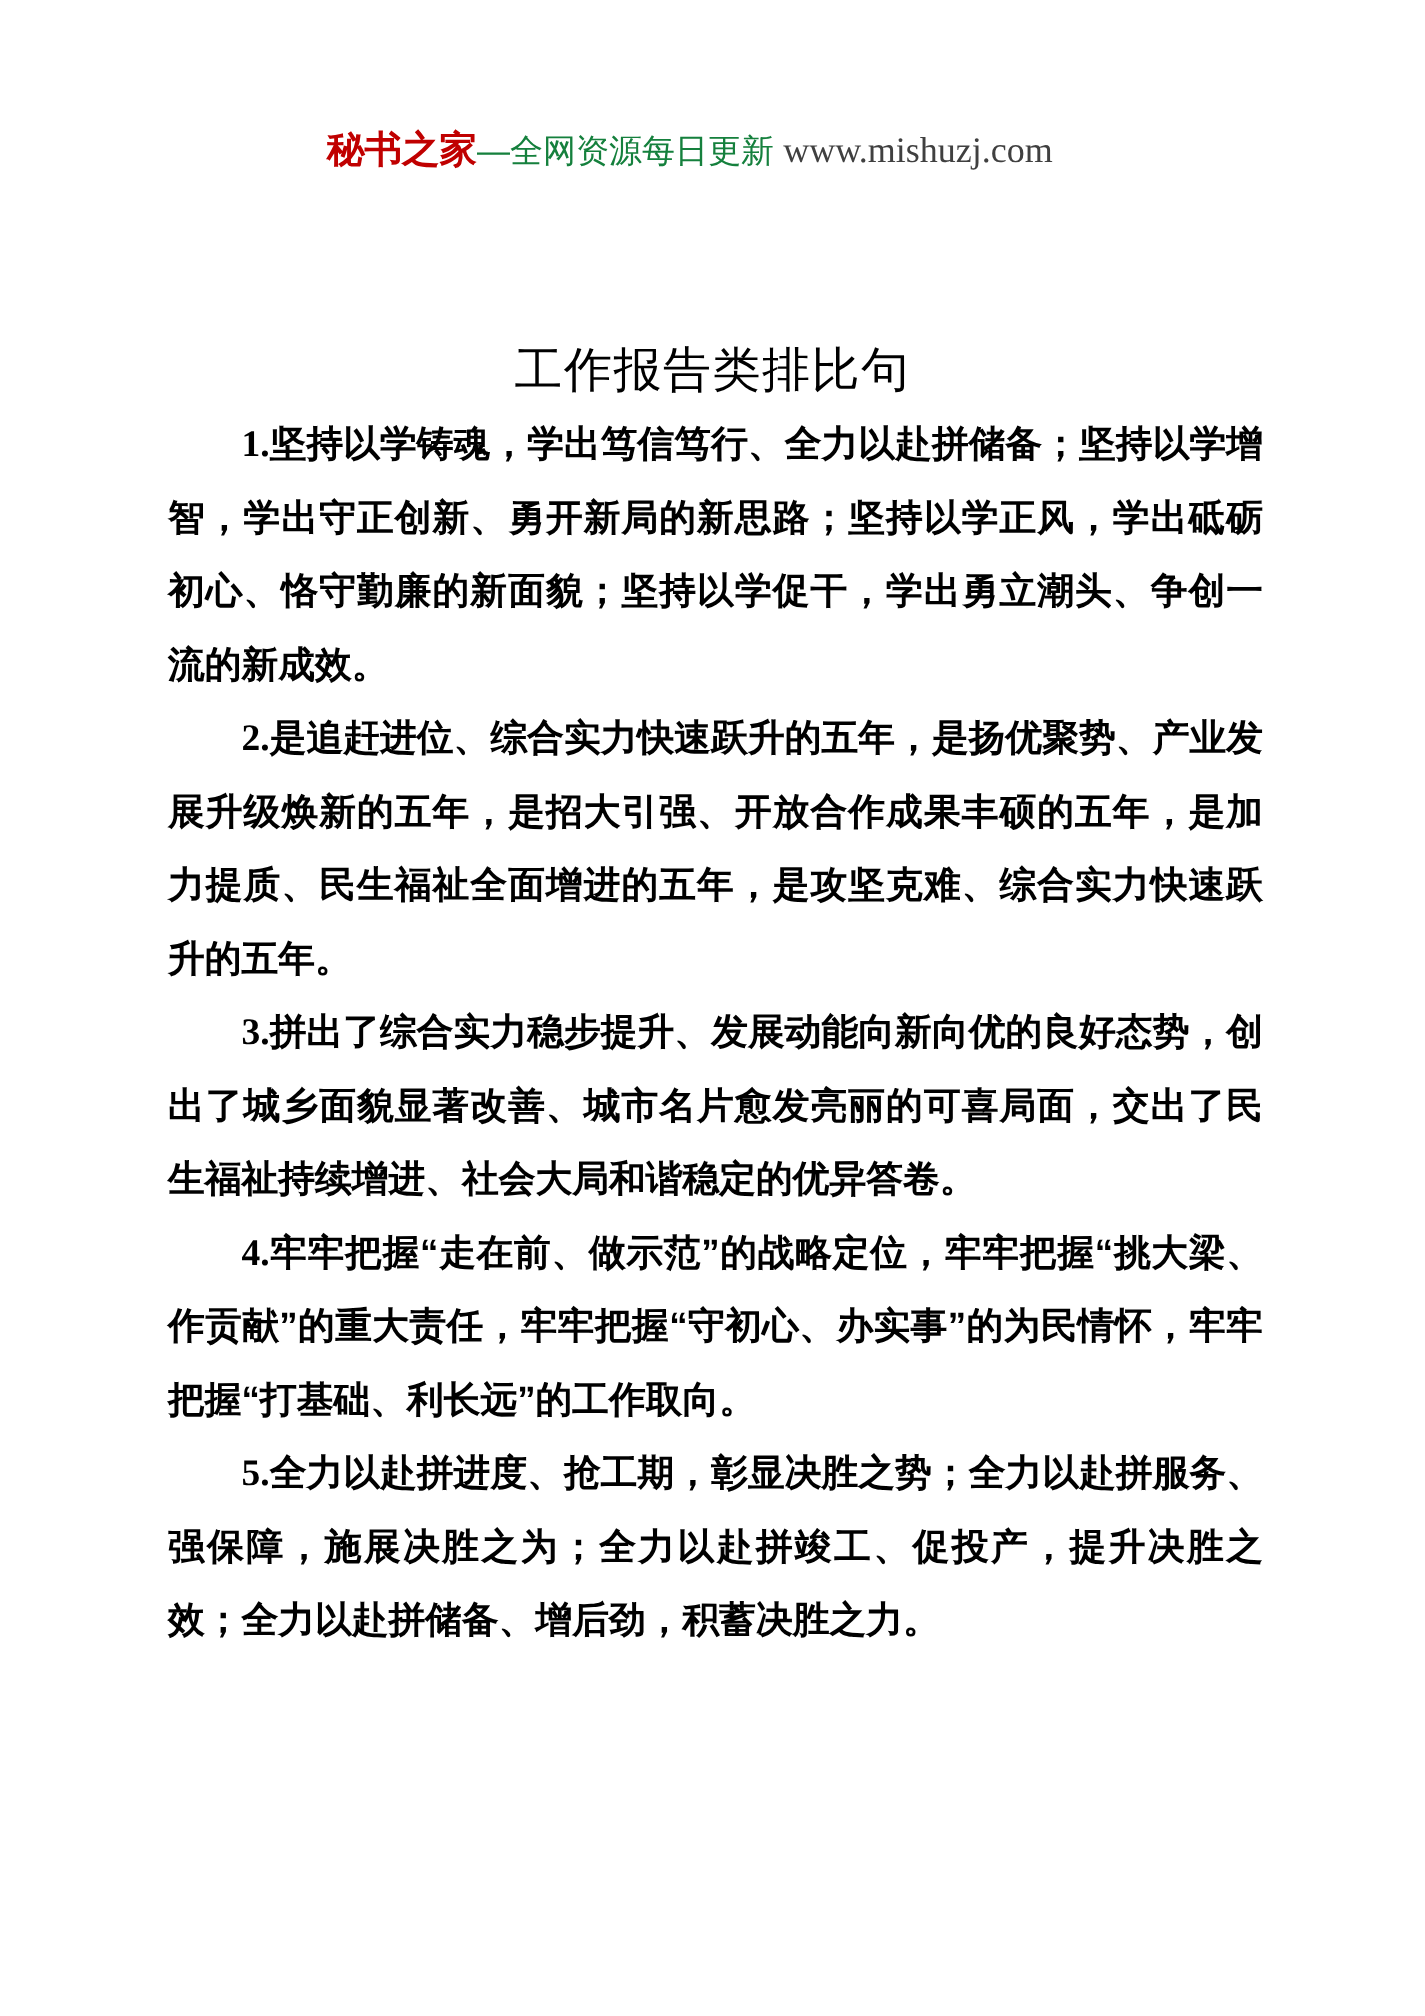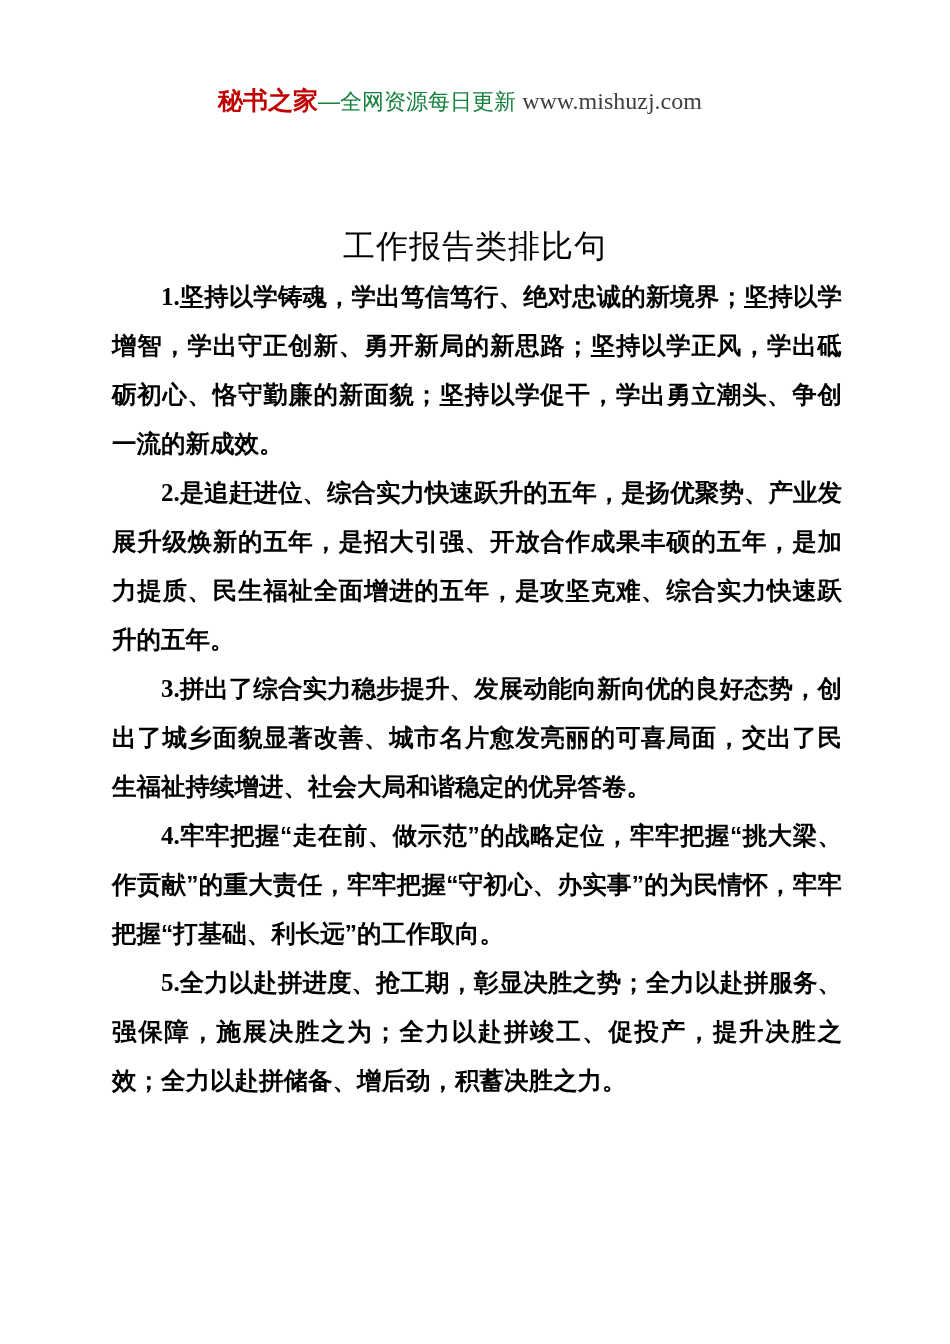--- a/index.html
+++ b/index.html
@@ -84,20 +84,20 @@
 
 <div class="page">
 
   <div class="header-line">
     <span class="header-brand">秘书之家</span><span class="header-text">—全网资源每日更新 </span><span class="header-url">www.mishuzj.com</span>
   </div>
 
   <div class="doc-title">工作报告类排比句</div>
 
   <div class="body-block">
-    <p class="para"><span class="num">1.</span><span>坚持以学铸魂，学出笃信笃行、绝对忠诚的新境界；坚持以学增智，学出守正创新、勇开新局的新思路；坚持以学正风，学出砥砺初心、恪守勤廉的新面貌；坚持以学促干，学出勇立潮头、争创一流的新成效。</span></p>
+    <p class="para"><span class="num">1.</span><span>坚持以学铸魂，学出笃信笃行、全力以赴拼储备；坚持以学增智，学出守正创新、勇开新局的新思路；坚持以学正风，学出砥砺初心、恪守勤廉的新面貌；坚持以学促干，学出勇立潮头、争创一流的新成效。</span></p>
     <p class="para"><span class="num">2.</span><span>是追赶进位、综合实力快速跃升的五年，是扬优聚势、产业发展升级焕新的五年，是招大引强、开放合作成果丰硕的五年，是加力提质、民生福祉全面增进的五年，是攻坚克难、综合实力快速跃升的五年。</span></p>
     <p class="para"><span class="num">3.</span><span>拼出了综合实力稳步提升、发展动能向新向优的良好态势，创出了城乡面貌显著改善、城市名片愈发亮丽的可喜局面，交出了民生福祉持续增进、社会大局和谐稳定的优异答卷。</span></p>
     <p class="para"><span class="num">4.</span><span>牢牢把握“走在前、做示范”的战略定位，牢牢把握“挑大梁、作贡献”的重大责任，牢牢把握“守初心、办实事”的为民情怀，牢牢把握“打基础、利长远”的工作取向。</span></p>
     <p class="para"><span class="num">5.</span><span>全力以赴拼进度、抢工期，彰显决胜之势；全力以赴拼服务、强保障，施展决胜之为；全力以赴拼竣工、促投产，提升决胜之效；全力以赴拼储备、增后劲，积蓄决胜之力。</span></p>
   </div>
 
 </div>
 
 </body></html>

